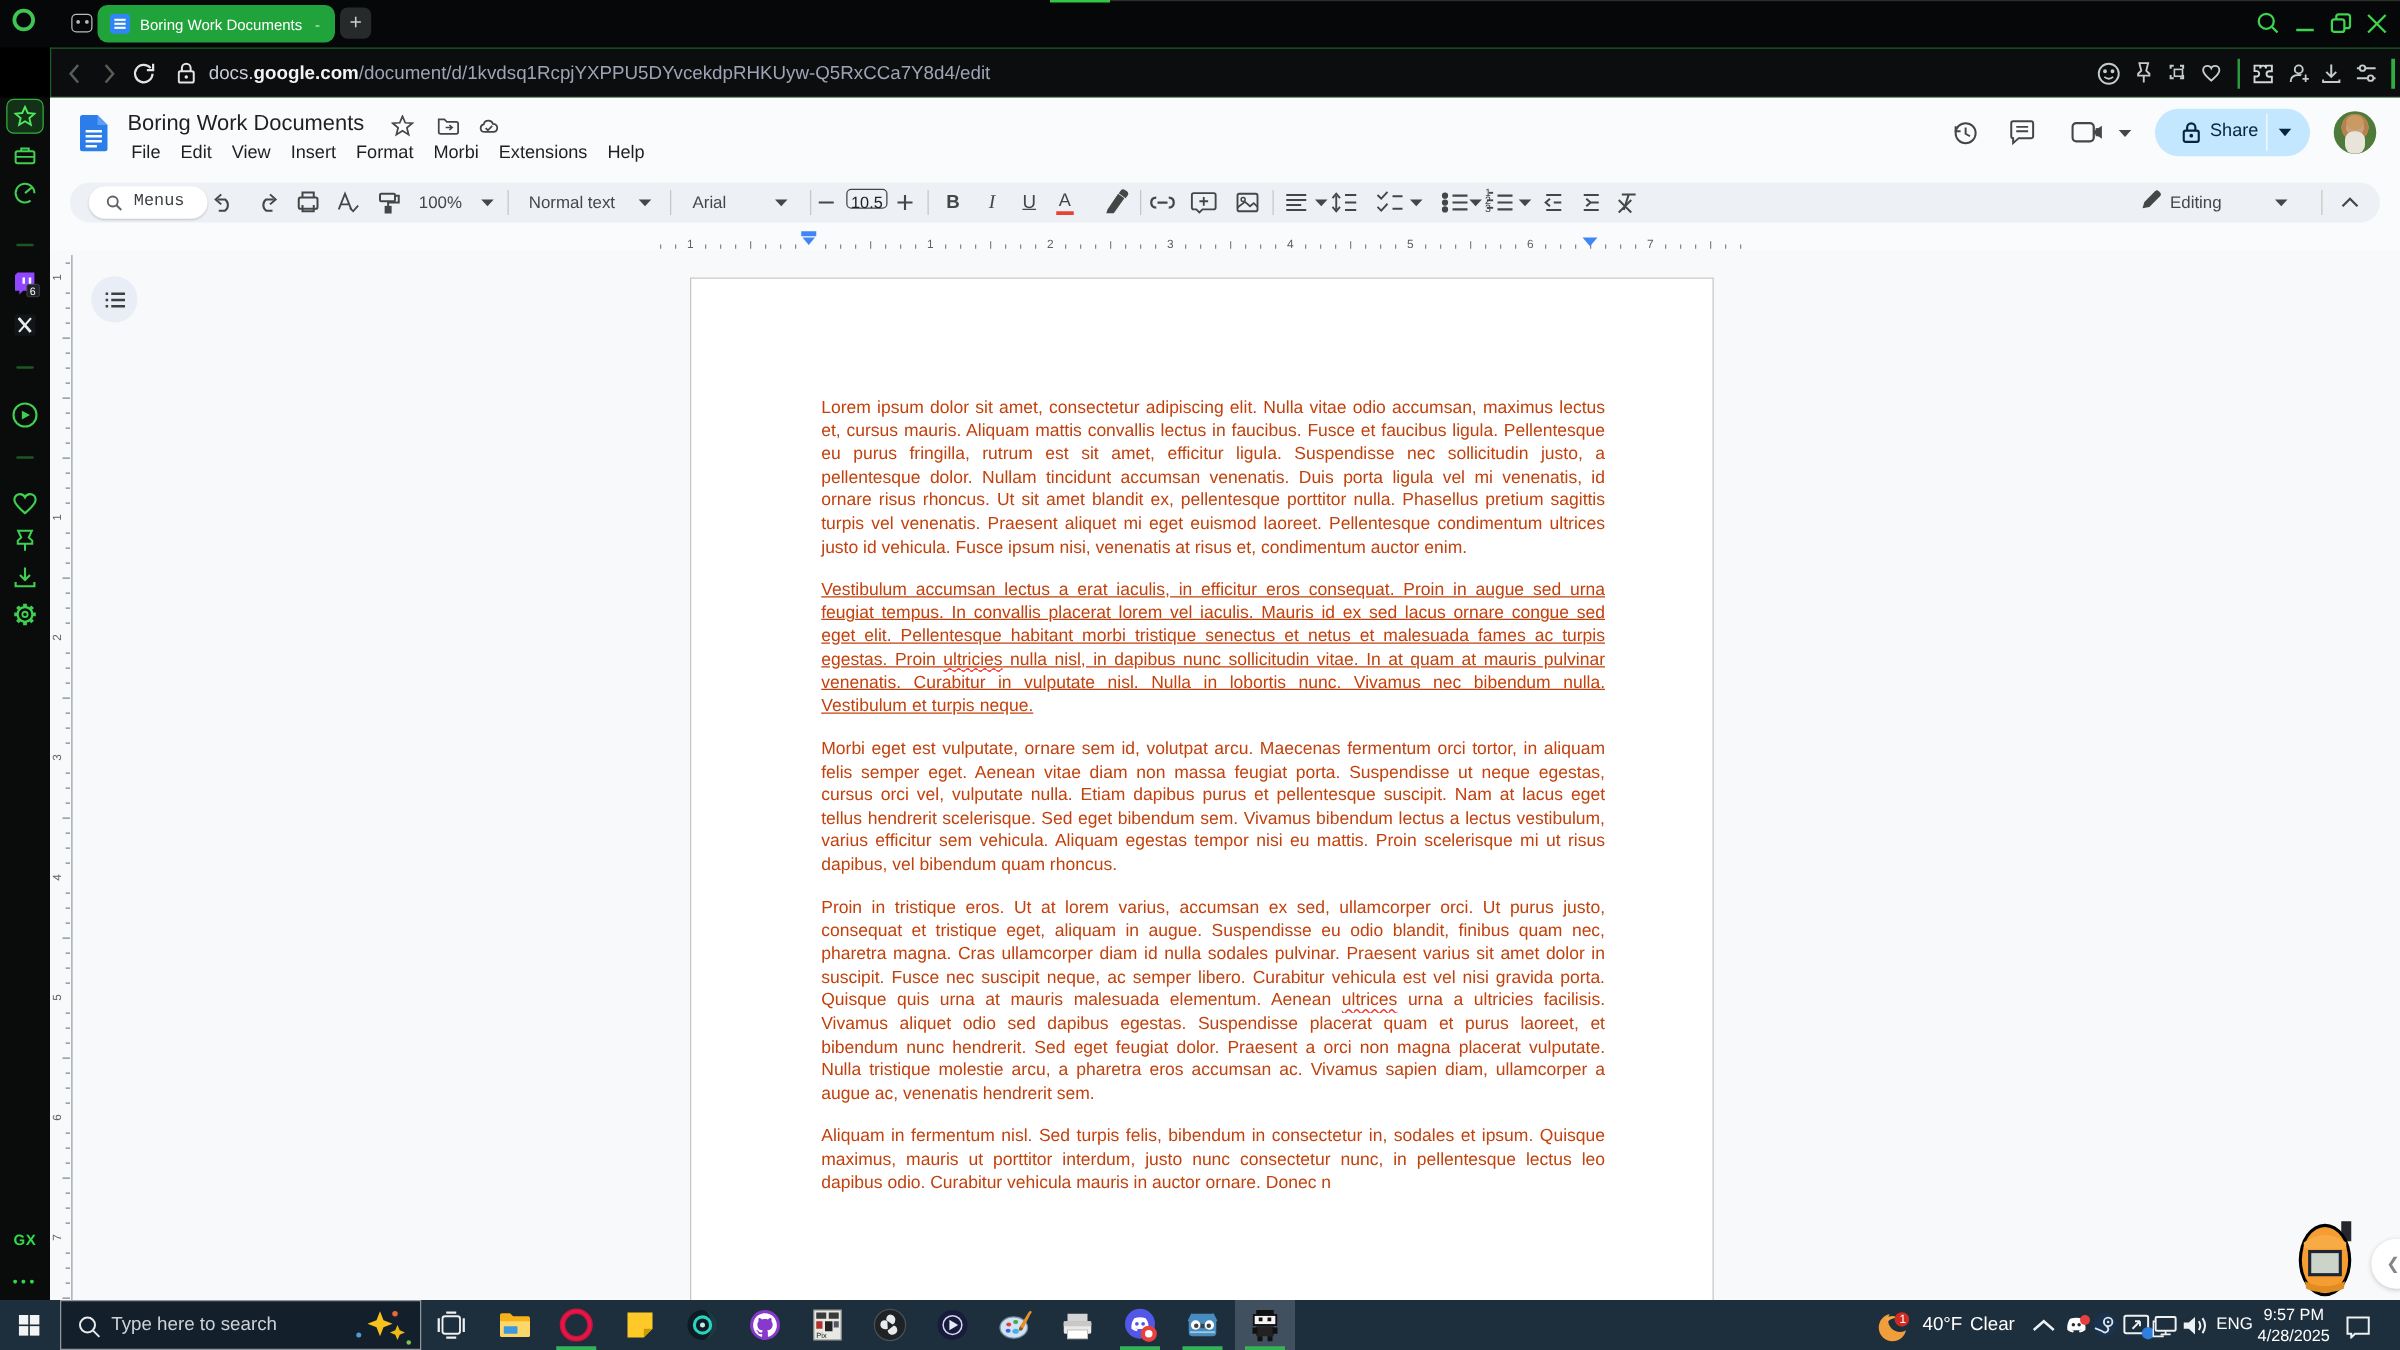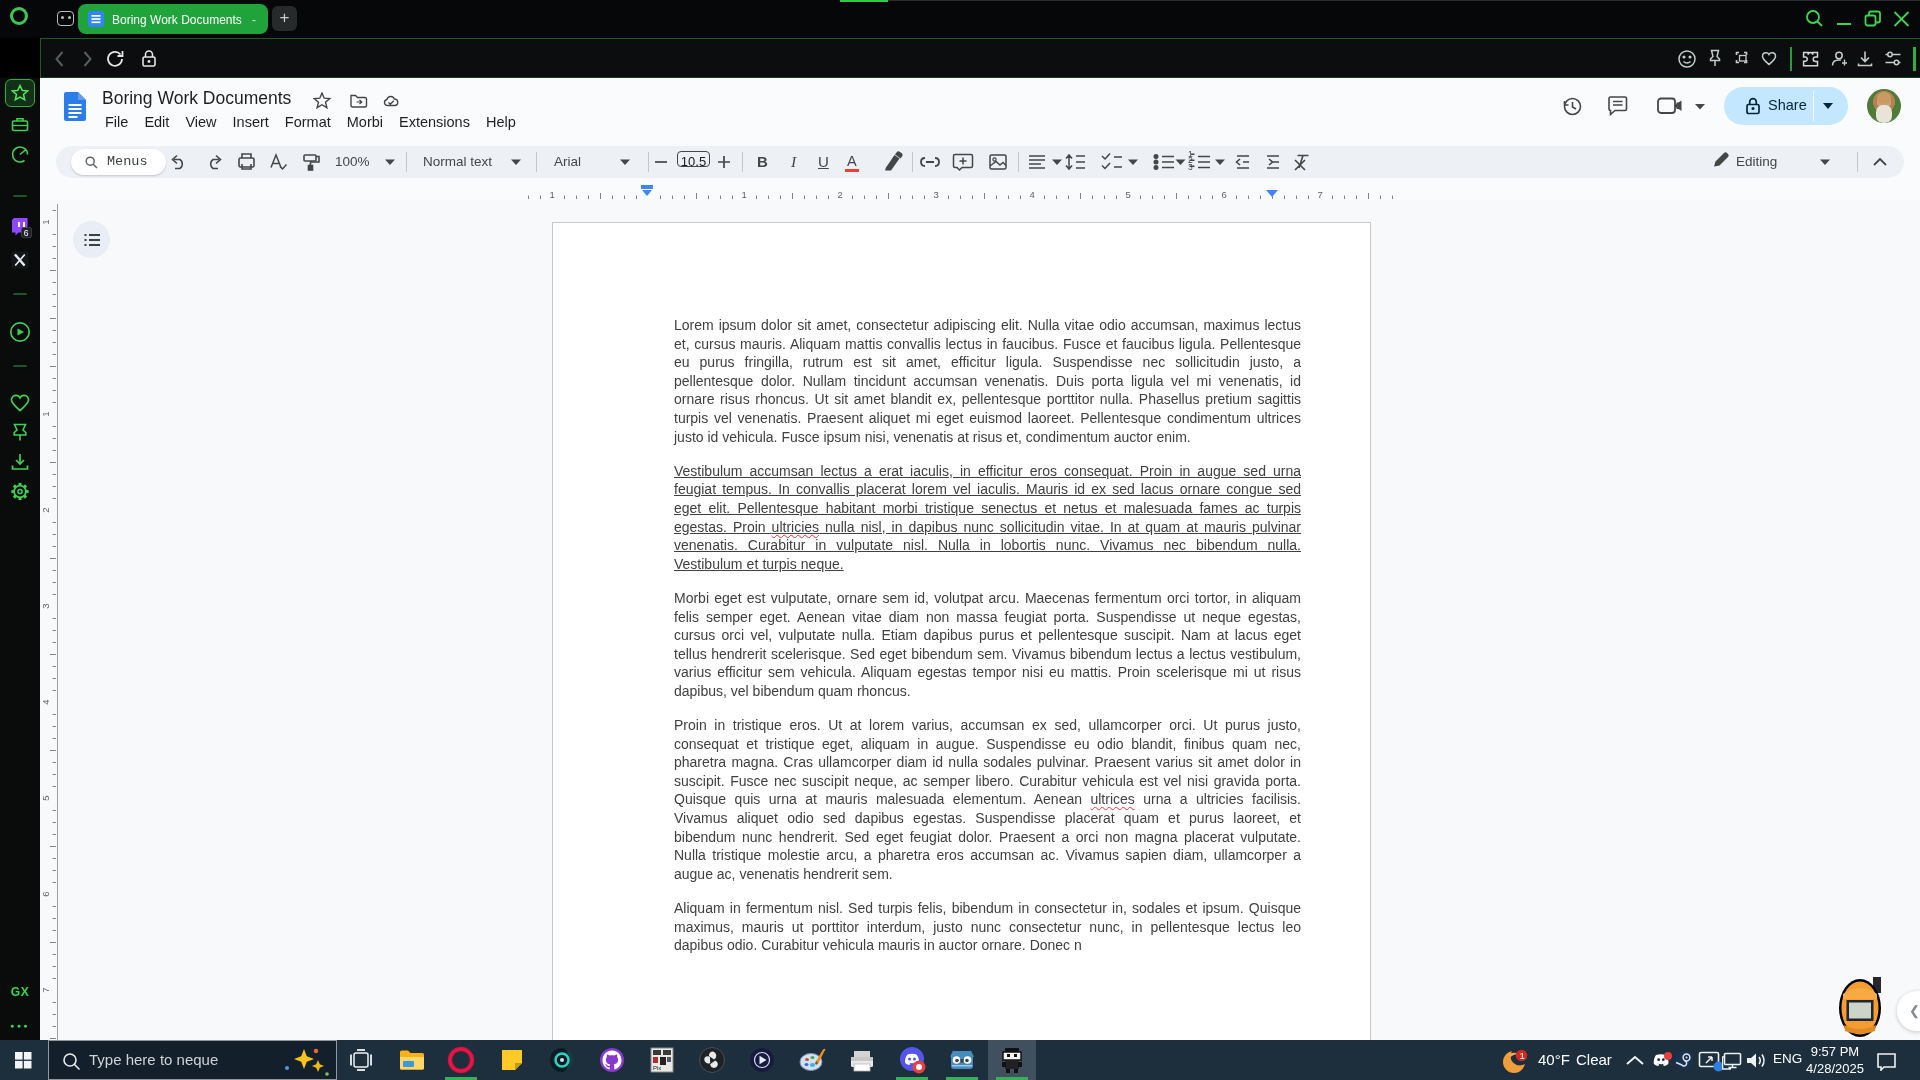--- a/index.html
+++ b/index.html
@@ -32,21 +32,21 @@
 #starbox { position:absolute; left:5px; top:1px; width:30px; height:28px; border:1.5px solid #2fae3e; background:rgba(42,160,56,.25); border-radius:6px; }
 .sideicon { position:absolute; left:0; width:40px; text-align:center; }
 .sep { position:absolute; left:13px; width:14px; height:2px; background:#1d5726; border-radius:1px; }
 #gxtext { position:absolute; left:0; top:907px; width:40px; text-align:center; color:#2edc4b; font-weight:700; font-size:12px; letter-spacing:0.5px; }
 #sidedots { position:absolute; left:0; top:944px; width:40px; text-align:center; color:#2edc4b; font-size:7px; letter-spacing:2.5px; }
 
 
 #docsapp { position:absolute; left:40px; top:78px; width:1880px; height:962px; background:#f9fbfd; }
 #canvas { position:absolute; left:0; top:122px; width:1880px; height:840px; background:#f8f9fa; overflow:hidden; }
 #page { position:absolute; left:512px; top:22px; width:819px; height:830px; background:#fff; border:1px solid #c7c7c7; }
-#doctext { position:absolute; left:634px; top:116px; width:627px; font-size:14px; line-height:18.6px; color:#404040; text-align:justify; }
+#doctext { position:absolute; left:617px; top:116px; width:627px; font-size:14px; line-height:18.6px; color:#c2410c; text-align:justify; }
 #doctext p { margin-bottom:15.6px; }
 #doctext p.ws { word-spacing:0.25px;text-decoration:underline; }
 .sq { text-decoration:underline; text-decoration-style:wavy; text-decoration-color:#e33; text-decoration-thickness:1px; text-underline-offset:2px; }
 
 
 #docsicon { position:absolute; left:23px; top:13px; }
 #doctitle { position:absolute; left:62px; top:10px; font-size:17.5px; color:#1f1f1f; }
 #menubar { position:absolute; left:57px; top:36px; font-size:14.5px; color:#1f1f1f; }
 #menubar span { padding:3px 8px; }
 
@@ -124,20 +124,21 @@
     </svg>
   <svg class="abs" style="left:64px;top:10px" width="20" height="20">
       <path d="M15.5,5.5 A7,7 0 1 0 17,10" fill="none" stroke="#e3e5e5" stroke-width="1.8"></path>
       <path d="M17.5,2 L17.5,7 L12.5,7" fill="none" stroke="#e3e5e5" stroke-width="1.8"></path>
     </svg>
   <svg class="abs" style="left:101px;top:10px" width="16" height="20">
       <rect x="1" y="8" width="12" height="9" rx="1.5" fill="none" stroke="#e3e5e5" stroke-width="1.6"></rect>
       <path d="M3.5,8 L3.5,5.5 A3.5,3.5 0 0 1 10.5,5.5 L10.5,8" fill="none" stroke="#e3e5e5" stroke-width="1.6"></path>
       <circle cx="7" cy="12.5" r="1.4" fill="#e3e5e5"></circle>
     </svg>
+  <span id="urltext"><span class="sub">docs.</span><span class="dom">google.com</span>/document/d/1kvdsq1RcpjYXPPU5DYvcekdpRHKUyw-Q5RxCCa7Y8d4/edit</span>
   <svg class="abs" style="left:1635px;top:9px" width="245" height="22">
     <g fill="none" stroke="#c6cbcb" stroke-width="1.5">
       <circle cx="11" cy="11" r="8"></circle>
         <circle cx="8" cy="9" r="0.8" fill="#c6cbcb"></circle>
         <circle cx="14" cy="9" r="0.8" fill="#c6cbcb"></circle>
         <path d="M 7.5,13.5 Q 11,16.5 14.5,13.5"></path>
       <g transform="translate(28,0)">
           <path d="M 7.5,2.5 L 14.5,2.5 L 13,8.5 L 15.5,11 L 15.5,12.5 L 6.5,12.5 L 6.5,11 L 9,8.5 Z"></path>
           <line x1="11" y1="12.5" x2="11" y2="18"></line>
         </g>
@@ -582,21 +583,21 @@
         <rect x="8.9" y="0" width="7.6" height="7.6"></rect>
         <rect x="0" y="8.9" width="7.6" height="7.6"></rect>
         <rect x="8.9" y="8.9" width="7.6" height="7.6"></rect>
       </g>
     </svg>
   <div id="tsearch">
     <svg class="abs" style="left:13px;top:11px" width="19" height="19">
         <circle cx="8" cy="8" r="6" fill="none" stroke="#e8eaec" stroke-width="1.6"></circle>
         <line x1="12.5" y1="12.5" x2="17.5" y2="17.5" stroke="#e8eaec" stroke-width="1.6"></line>
       </svg>
-    <span>Type here to neque</span>
+    <span>Type here to search</span>
     <svg class="abs" style="left:230px;top:5px" width="55" height="30">
       <path d="M 25,3 L 27.8,10.2 L 35,13 L 27.8,15.8 L 25,23 L 22.2,15.8 L 15,13 L 22.2,10.2 Z" fill="#f7c21d"></path>
       <path d="M 39,14 L 40.8,18.2 L 45,20 L 40.8,21.8 L 39,26 L 37.2,21.8 L 33,20 L 37.2,18.2 Z" fill="#f0b817"></path>
       <circle cx="37" cy="5" r="2.2" fill="#e86a33"></circle>
       <circle cx="8" cy="22" r="2" fill="#4f9bd8"></circle>
       <circle cx="48" cy="28" r="1.8" fill="#7ec44d"></circle>
     </svg>
   </div>
   <svg class="tbicon" style="left:345px" width="32" height="32">
       <g fill="none" stroke="#eef1f2" stroke-width="1.5">

